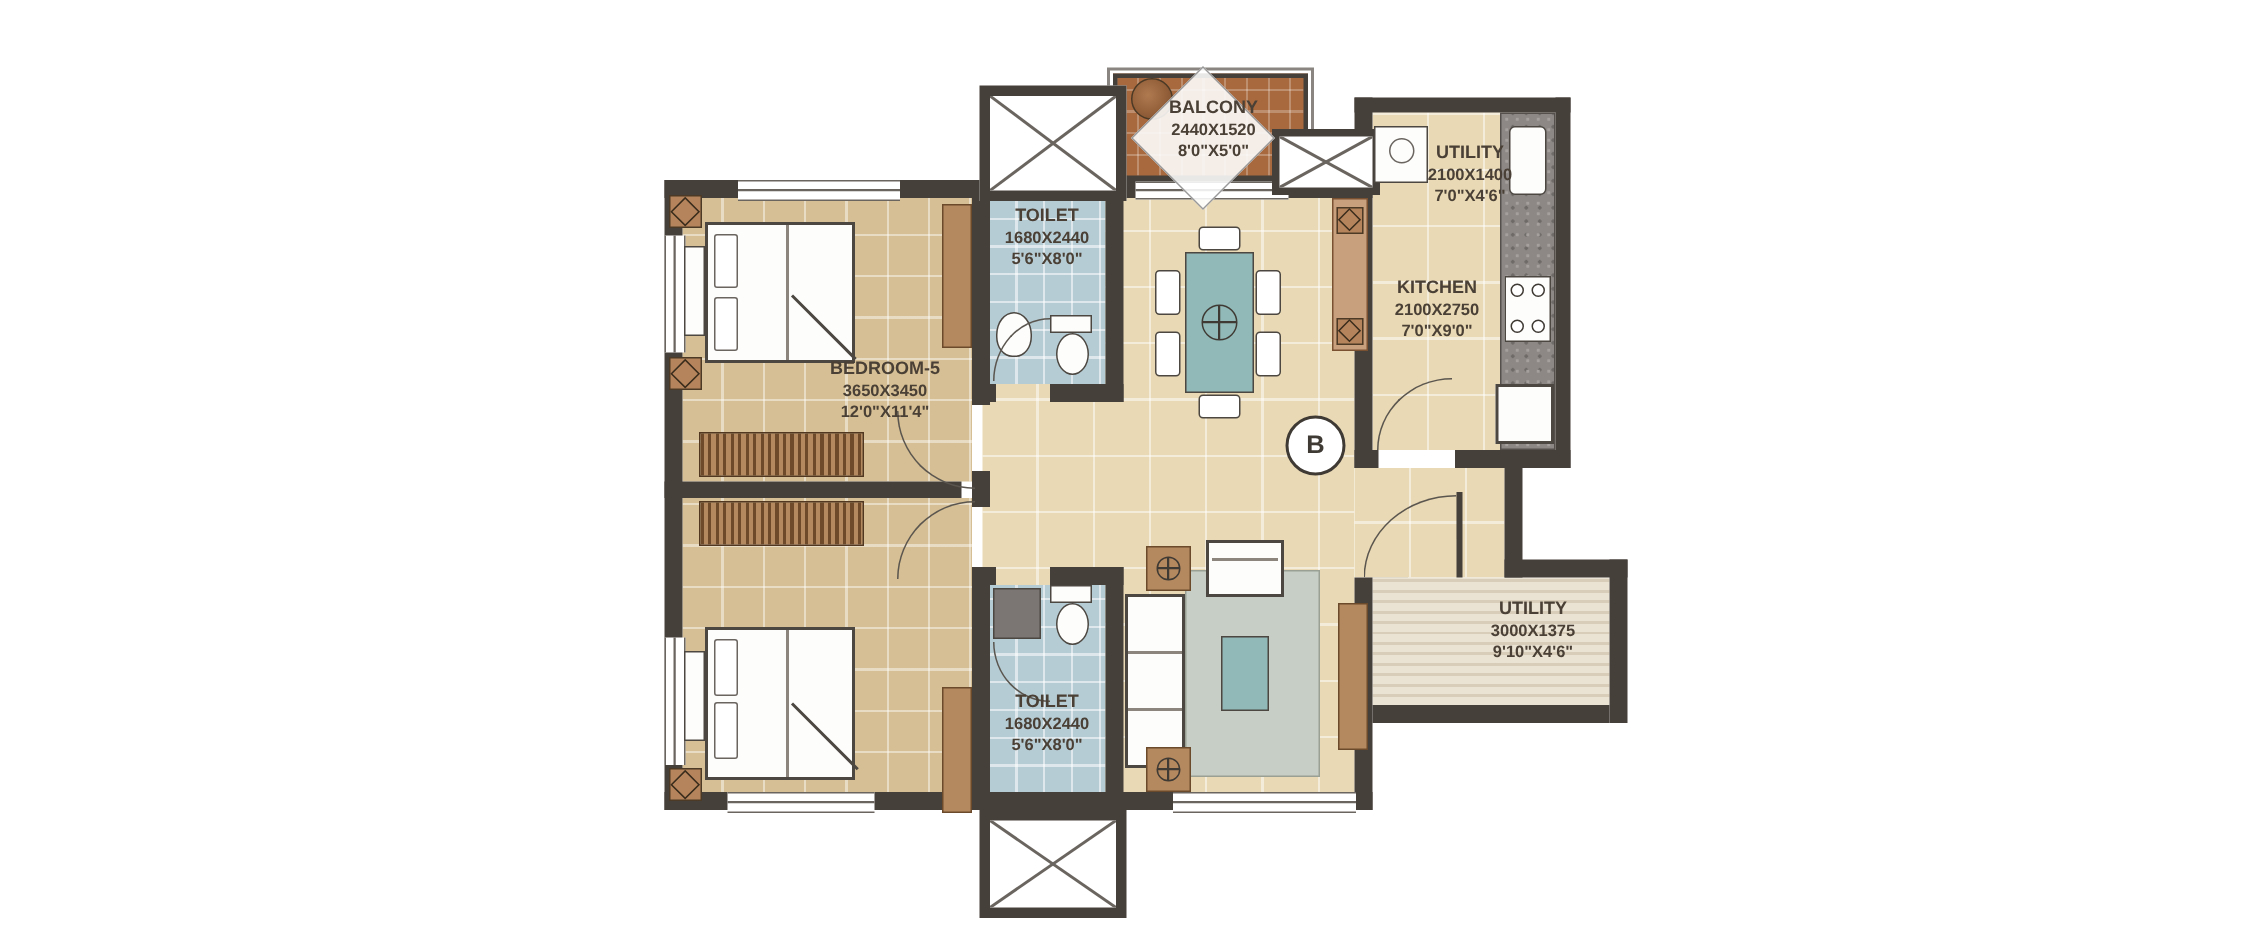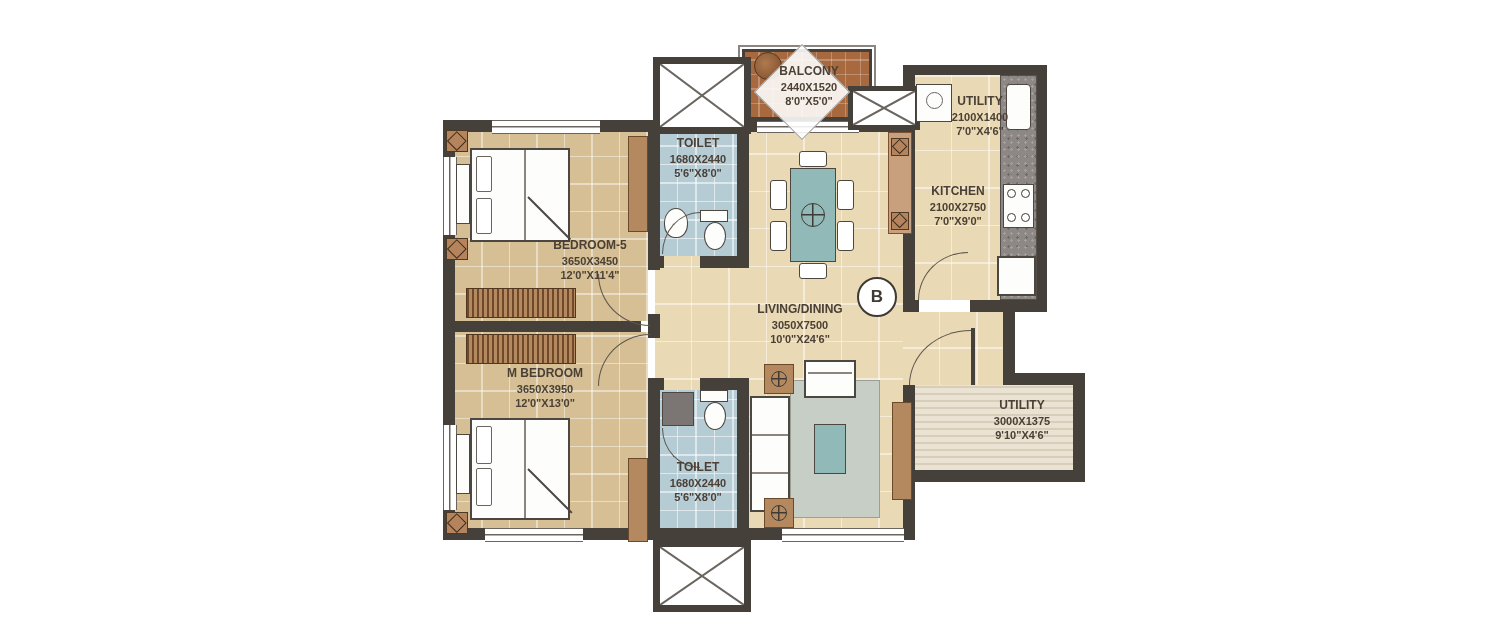--- a/index.html
+++ b/index.html
@@ -207,40 +207,30 @@
   <div class="arc" style="left:918px;top:252px;width:50px;height:48px;border-left:1.6px solid #5a554e;border-top:1.6px solid #5a554e;border-top-left-radius:100%;"></div>
 
   <div class="wall" style="left:971px;top:328px;width:4px;height:57px;"></div>
   <div class="arc" style="left:909px;top:330px;width:62px;height:55px;border-left:1.8px solid #5a554e;border-top:1.8px solid #5a554e;border-top-left-radius:100%;"></div>
 
   <div class="rl" style="left:525px;top:238px;width:130px;">
     <div class="rl-name">BEDROOM-5</div>
     <div class="rl-dim">3650X3450</div>
     <div class="rl-dim">12'0"X11'4"</div>
   </div>
-  <div class="rl" style="left:480px;top:366px;width:130px;">
-    <div class="rl-name">M BEDROOM</div>
-    <div class="rl-dim">3650X3950</div>
-    <div class="rl-dim">12'0"X13'0"</div>
-  </div>
   <div class="rl" style="left:633px;top:136px;width:130px;">
     <div class="rl-name">TOILET</div>
     <div class="rl-dim">1680X2440</div>
     <div class="rl-dim">5'6"X8'0"</div>
   </div>
   <div class="rl" style="left:633px;top:460px;width:130px;">
     <div class="rl-name">TOILET</div>
     <div class="rl-dim">1680X2440</div>
     <div class="rl-dim">5'6"X8'0"</div>
   </div>
-  <div class="rl" style="left:735px;top:302px;width:130px;">
-    <div class="rl-name">LIVING/DINING</div>
-    <div class="rl-dim">3050X7500</div>
-    <div class="rl-dim">10'0"X24'6"</div>
-  </div>
   <div class="rl" style="left:744px;top:64px;width:130px;">
     <div class="rl-name">BALCONY</div>
     <div class="rl-dim">2440X1520</div>
     <div class="rl-dim">8'0"X5'0"</div>
   </div>
   <div class="rl" style="left:915px;top:94px;width:130px;">
     <div class="rl-name">UTILITY</div>
     <div class="rl-dim">2100X1400</div>
     <div class="rl-dim">7'0"X4'6"</div>
   </div>

